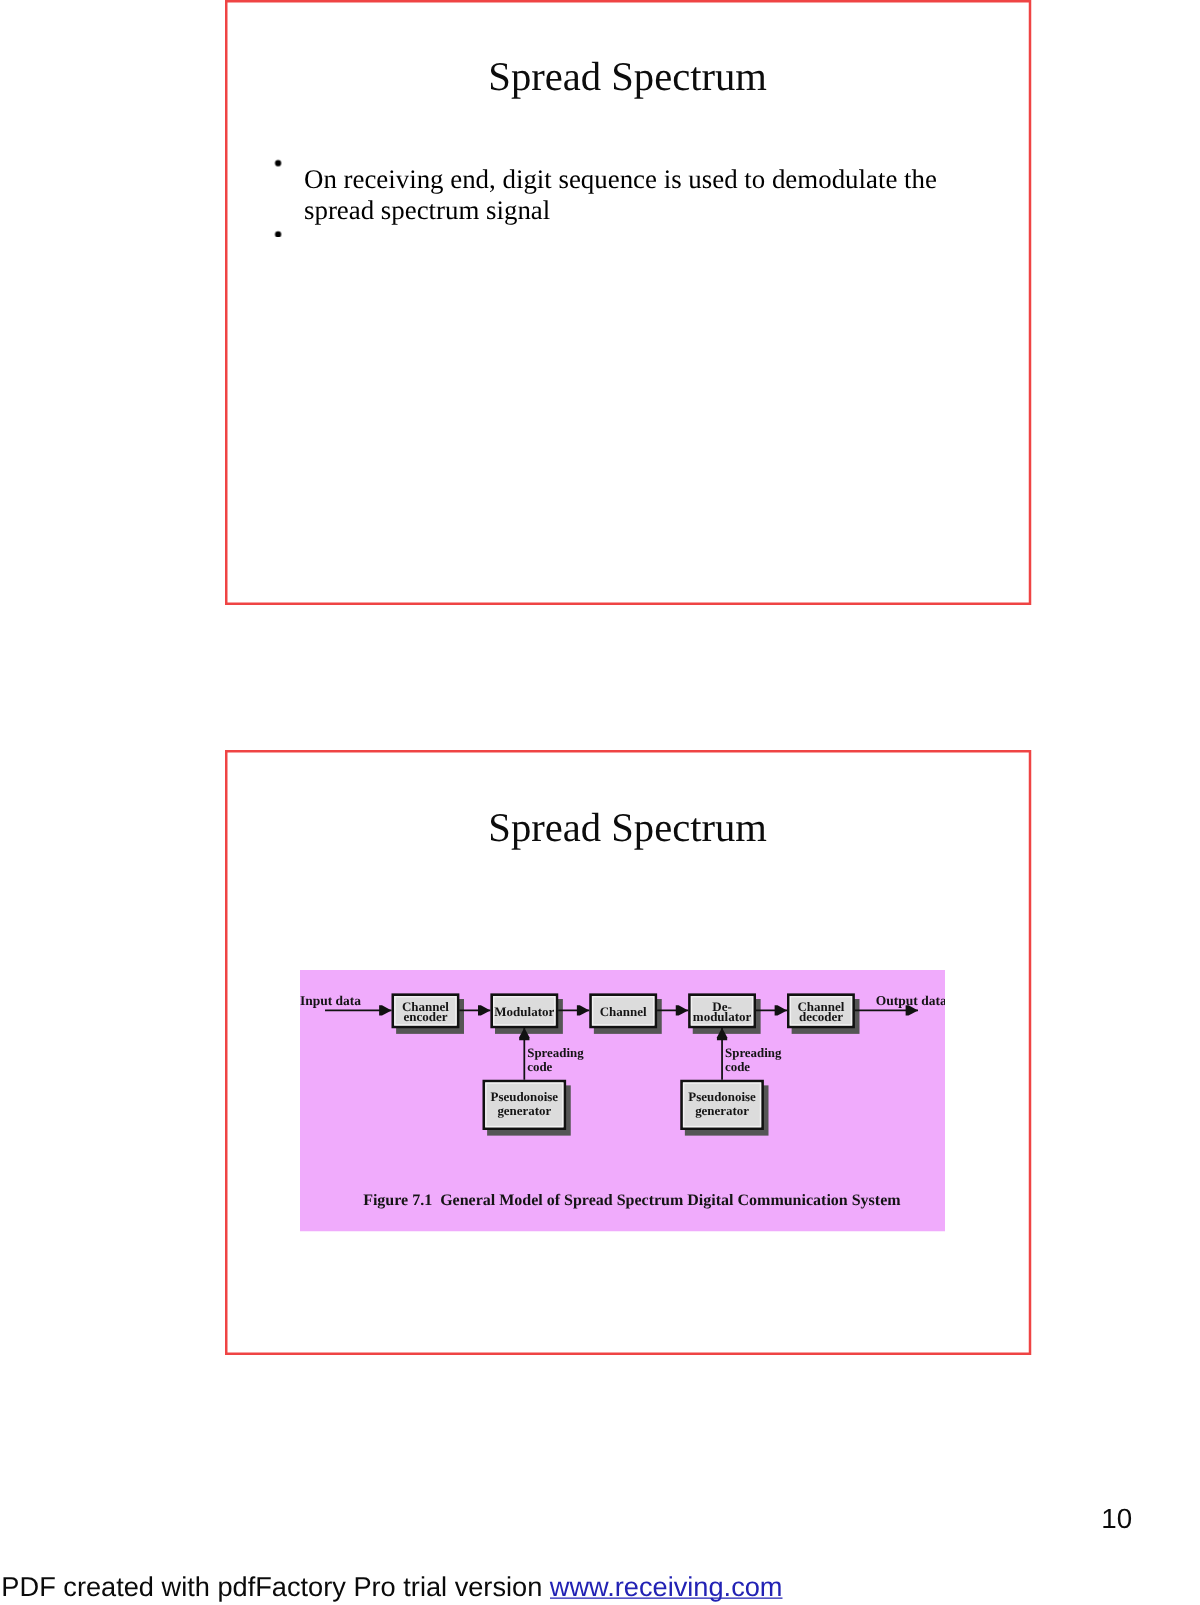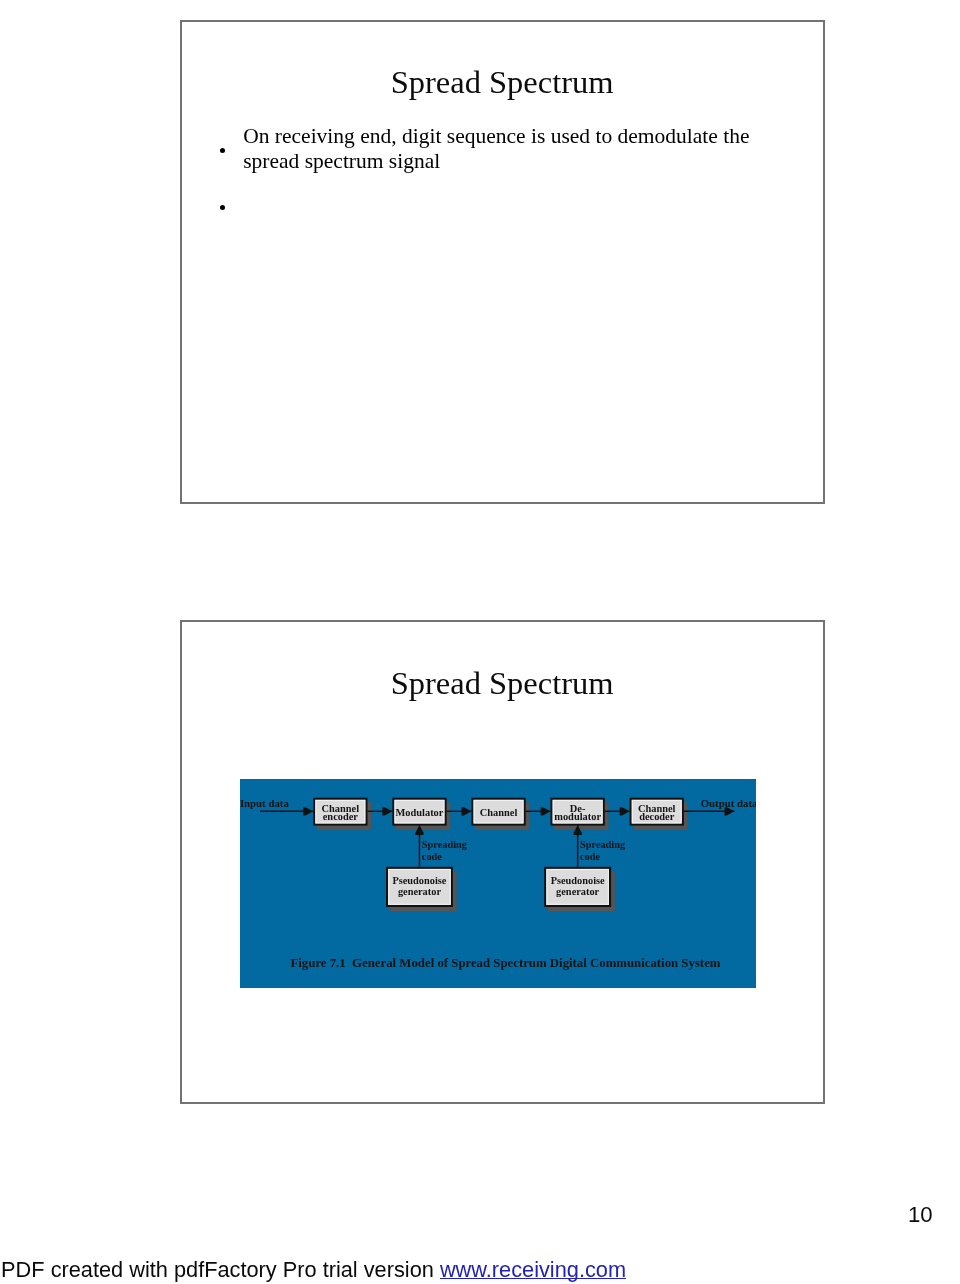--- a/index.html
+++ b/index.html
@@ -1,58 +1,58 @@
 <!DOCTYPE html>
 <html><head>
 <meta charset="utf-8">
 <title>Spread Spectrum</title>
 <style>
   html,body{margin:0;padding:0;}
   body{width:960px;height:1284px;background:#fff;font-family:"Liberation Serif",serif;
        -webkit-font-smoothing:antialiased;overflow:hidden;position:relative;}
   .page{position:absolute;inset:0;}
-  .slide{position:absolute;border:2px solid #737373;background:#fff;box-sizing:border-box;margin-top:20px;}
+  .slide{position:absolute;border:2px solid #ef4444;background:#fff;box-sizing:border-box;}
   #slide1{left:180px;top:0px;width:645px;height:484px;}
   #slide2{left:180px;top:600px;width:645px;height:484px;}
   .stitle{position:absolute;width:100%;text-align:center;font-size:32.5px;color:#0c0c0c;
           font-family:"Liberation Serif",serif;letter-spacing:0px;line-height:1;
           transform:translateZ(0);}
   #s1title{top:43.8px;left:-0.4px;}
   #s2title{top:44.8px;left:-0.4px;}
   .bullets{position:absolute;left:0;top:0;width:100%;height:100%;}
   .bul{position:absolute;font-size:21.5px;line-height:25.4px;color:#000;
        font-family:"Liberation Serif",serif;white-space:pre-wrap;transform:translateZ(0);}
   .bdot{position:absolute;width:5px;height:5px;border-radius:50%;background:#000;}
-  .figwrap{position:absolute;left:57.5px;top:157px;width:516px;height:209px;background:#0369a1;}
+  .figwrap{position:absolute;left:57.5px;top:174px;width:516px;height:209px;background:#f0abfc;}
   #fig{display:block;transform:translateZ(0);}
   #fig text{font-family:"Liberation Serif",serif;font-weight:bold;fill:#141414;}
   .bx-lbl{font-size:10.4px;}
   .pn-lbl{font-size:10.35px;}
   .io-lbl{font-size:10.8px;}
   .code-lbl{font-size:10.3px;}
   .cap-lbl{font-size:12.8px;white-space:pre;}
-  .pageno{position:absolute;transform:translateZ(0);left:908px;top:1203.5px;font-family:"Liberation Sans",sans-serif;
+  .pageno{position:absolute;transform:translateZ(0);left:881px;top:1203.5px;font-family:"Liberation Sans",sans-serif;
           font-size:22.2px;color:#0a0a0a;line-height:1;}
   .fcred{position:absolute;transform:translateZ(0);left:1.1px;top:1258.8px;font-family:"Liberation Sans",sans-serif;
          font-size:21.75px;font-weight:normal;color:#0a0a0a;line-height:1;white-space:pre;}
   .fcred span{display:inline-block;transform:translateZ(0);}
   .fcred .url{color:#2222b4;position:relative;}
   .fcred .url::after{content:"";position:absolute;left:0;right:0;bottom:1.2px;
                      height:1.6px;background:#2222b4;}
 </style>
 </head>
 <body>
 
 <div class="page">
 
   <div class="slide" id="slide1">
     <div class="stitle" id="s1title">Spread Spectrum</div>
     <div class="bullets">
       <div class="bdot" style="left:37.8px;top:126.0px"></div>
-      <div class="bul" style="left:61.2px;top:102px;width:516px;">On receiving end, digit sequence is used to demodulate the spread spectrum signal</div>
+      <div class="bul" style="left:61.2px;top:129px;width:516px;">On receiving end, digit sequence is used to demodulate the spread spectrum signal</div>
       <div class="bdot" style="left:37.8px;top:182.7px"></div>
     </div>
   </div>
 
   <div class="slide" id="slide2">
     <div class="stitle" id="s2title">Spread Spectrum</div>
     <div class="figwrap">
       <svg id="fig" viewBox="0 0 516 209" width="516" height="209" xmlns="http://www.w3.org/2000/svg">
           <text x="-0.09999999999999432" y="28.299999999999955" class="io-lbl" text-anchor="start">Input data</text>
           <line x1="20" y1="32.299999999999955" x2="73.19999999999999" y2="32.299999999999955" stroke="#111" stroke-width="1.4"></line>

